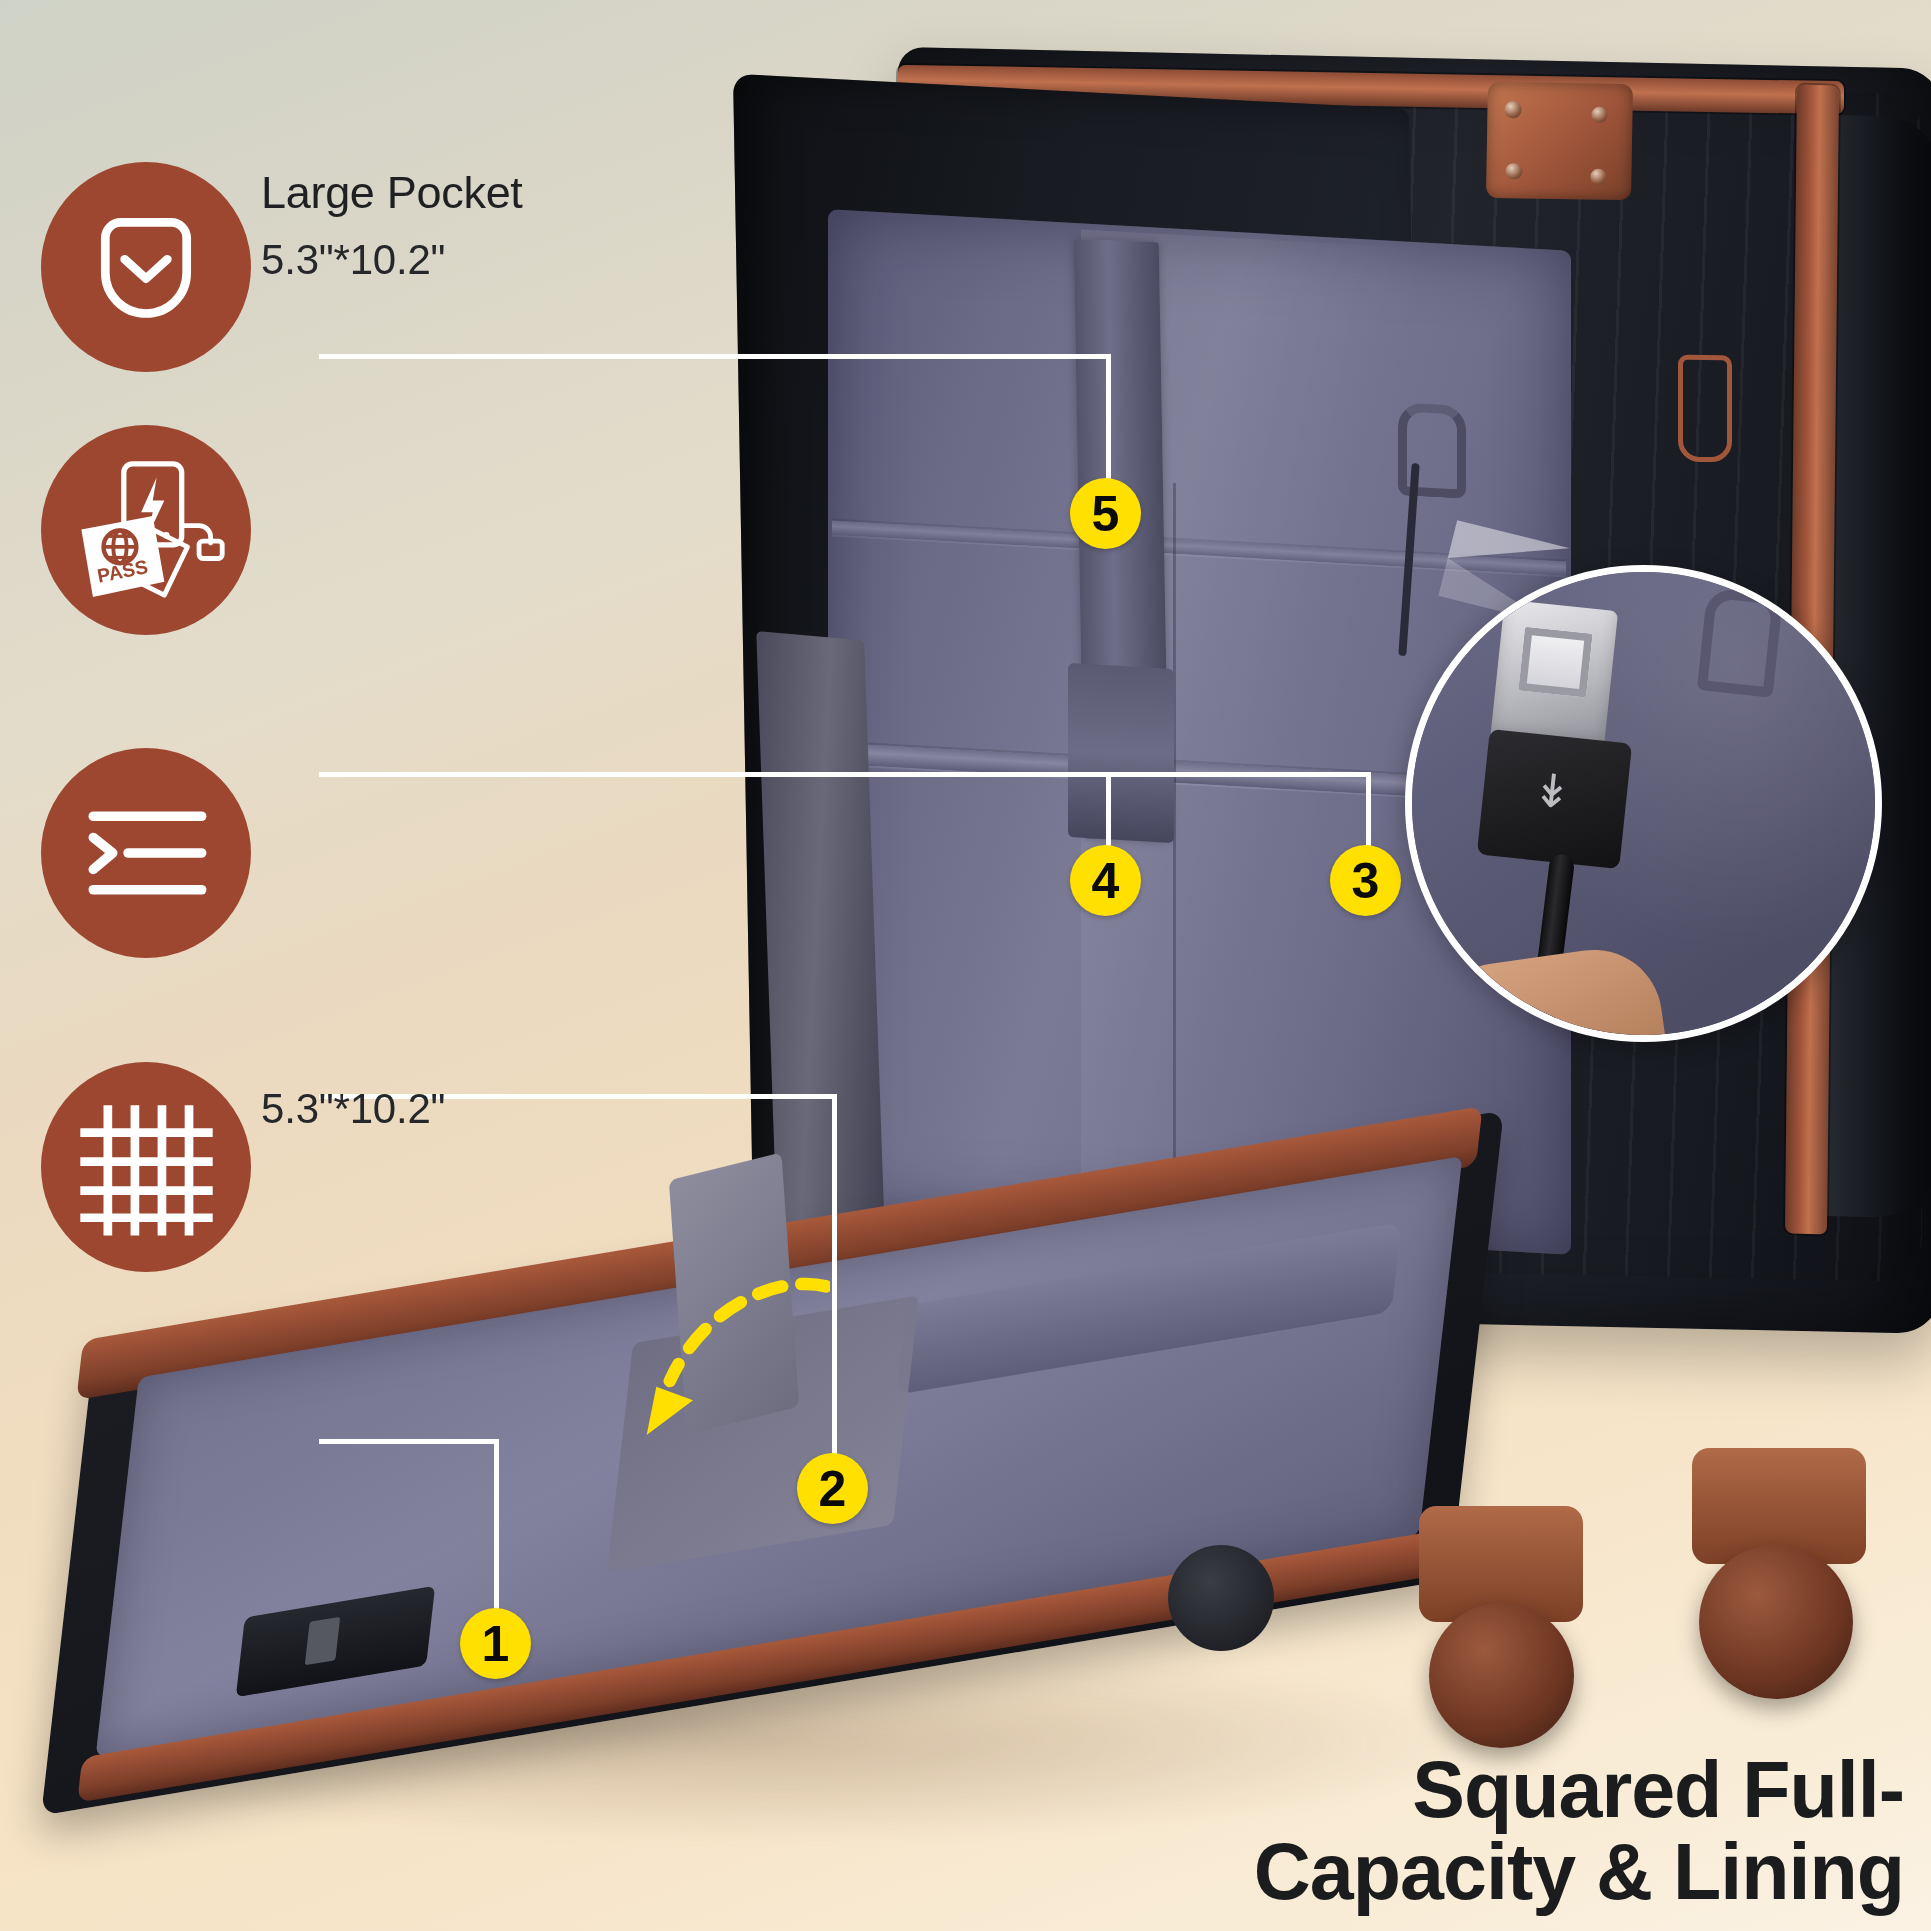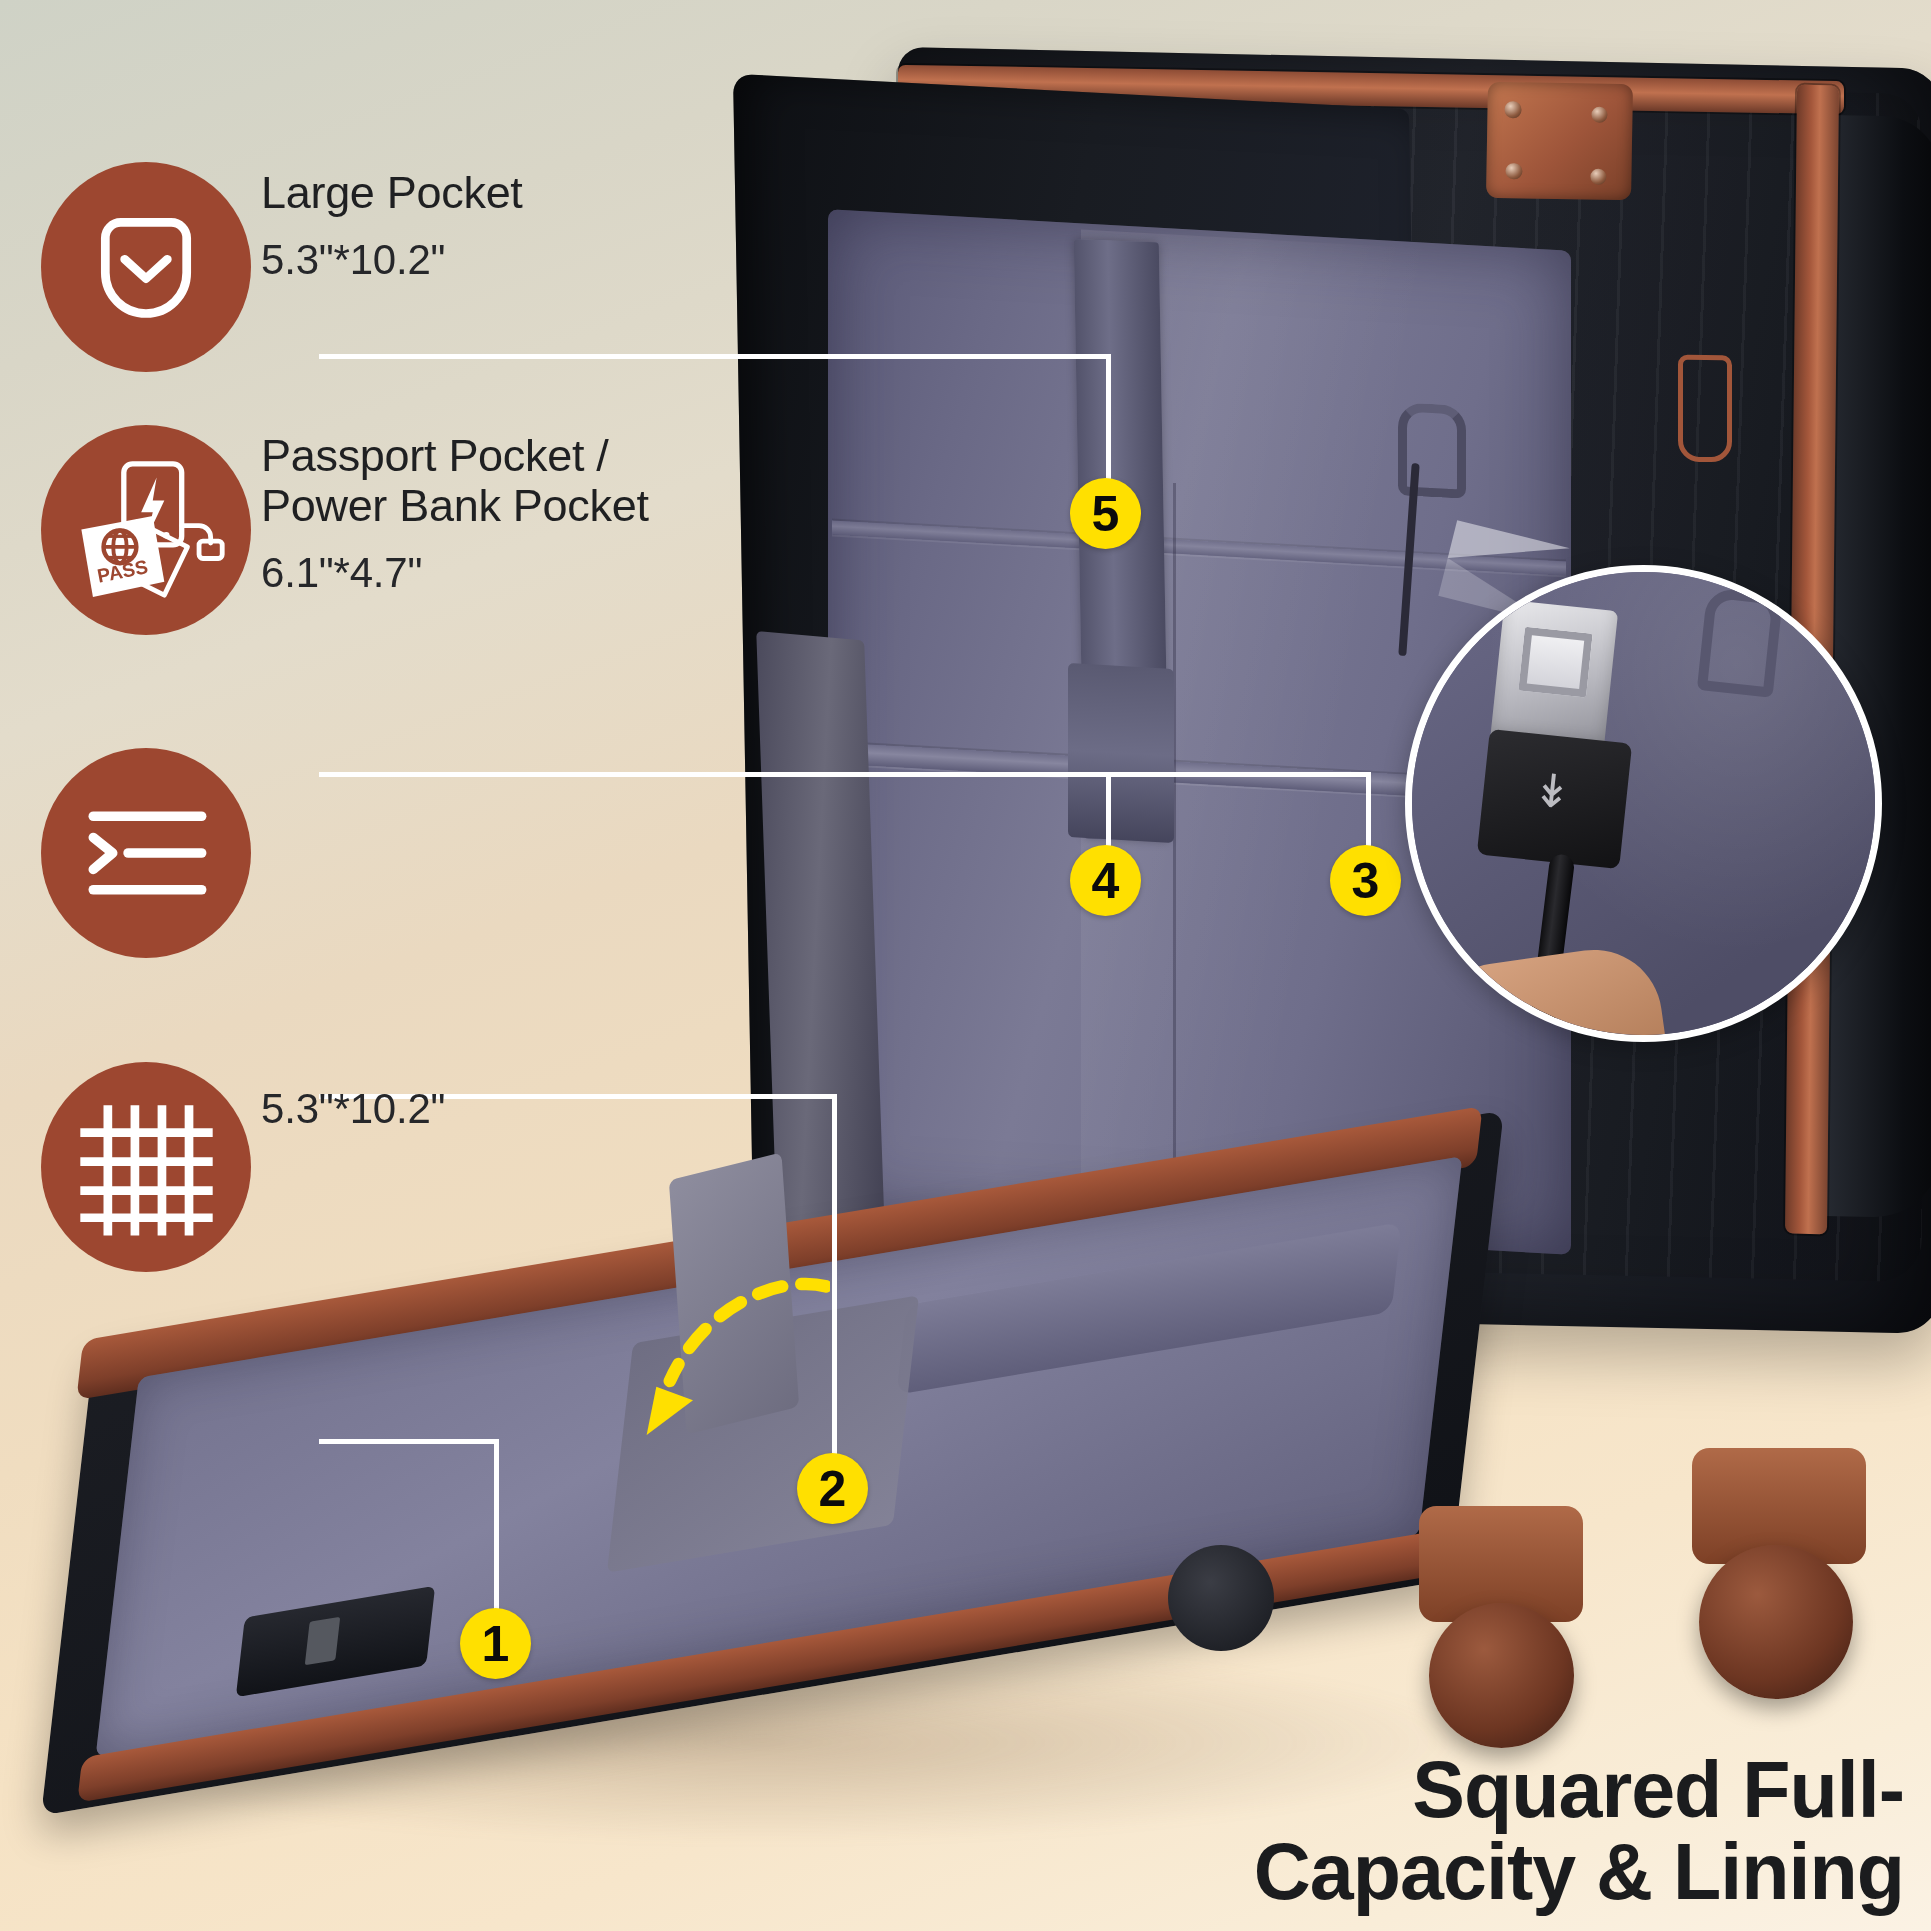--- a/index.html
+++ b/index.html
@@ -596,25 +596,20 @@
 
         <circle cx="58" cy="92" r="17" fill="none" stroke="#9d4730" stroke-width="4.6"></circle>
         <ellipse cx="58" cy="92" rx="7" ry="17" fill="none" stroke="#9d4730" stroke-width="4"></ellipse>
         <line x1="41" y1="92" x2="75" y2="92" stroke="#9d4730" stroke-width="4"></line>
         <line x1="44" y1="81" x2="72" y2="81" stroke="#9d4730" stroke-width="3.4"></line>
         <line x1="44" y1="103" x2="72" y2="103" stroke="#9d4730" stroke-width="3.4"></line>
 
         <text x="62" y="124" fill="#9d4730" font-family="'Liberation Sans', sans-serif" font-size="20" font-weight="700" text-anchor="middle" transform="rotate(-11 62 124)">PASS</text>
       </svg>
     </div>
-    <div class="feature-text">
-      <div class="feature-title">Passport Pocket /
-Power Bank Pocket</div>
-      <div class="feature-dim">6.1"*4.7"</div>
-    </div>
   </div>
 
   <div class="feature" style="top:748px;">
     <div class="badge-circle">
       <svg width="145" height="116" viewBox="0 0 150 120">
         <line x1="20" y1="22" x2="132" y2="22" stroke="#ffffff" stroke-width="10" stroke-linecap="round"></line>
         <polyline points="20,44 40,60 20,77" fill="none" stroke="#ffffff" stroke-width="10" stroke-linecap="round" stroke-linejoin="round"></polyline>
         <line x1="56" y1="60" x2="132" y2="60" stroke="#ffffff" stroke-width="10" stroke-linecap="round"></line>
         <line x1="20" y1="98" x2="132" y2="98" stroke="#ffffff" stroke-width="10" stroke-linecap="round"></line>
       </svg>

